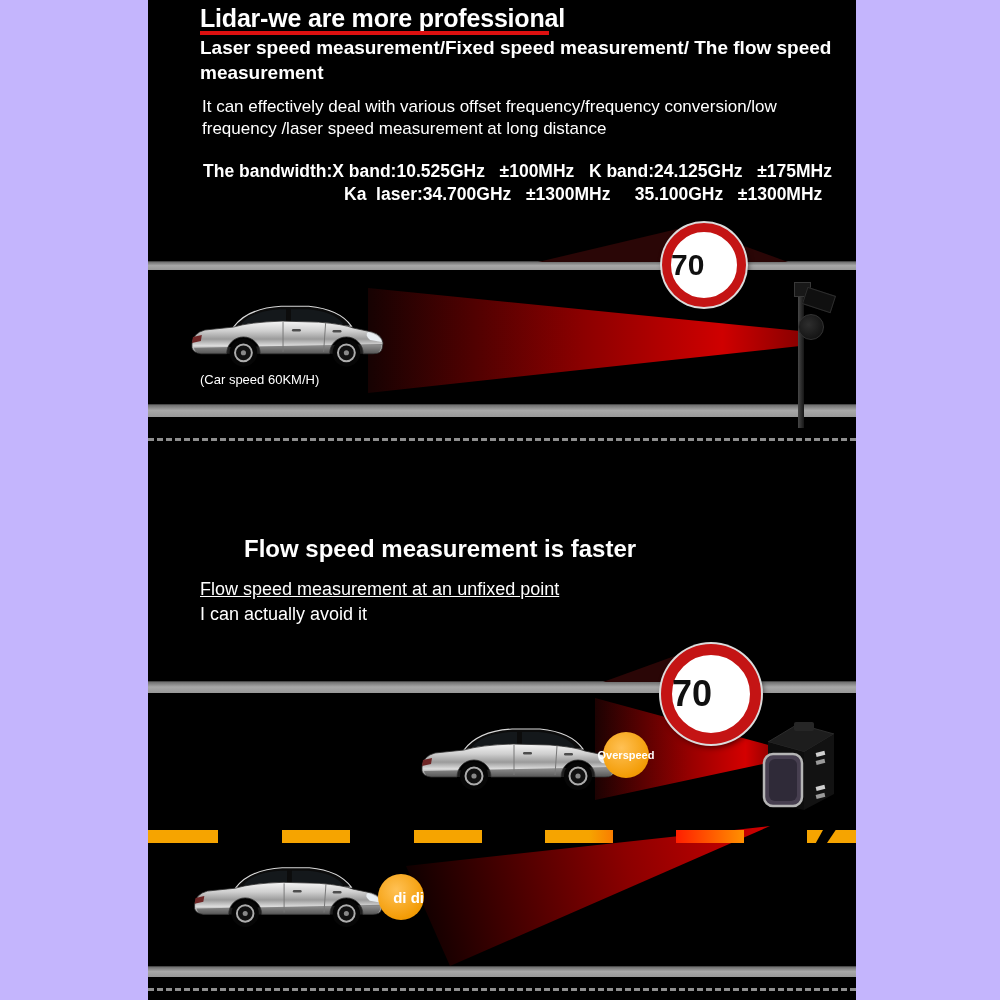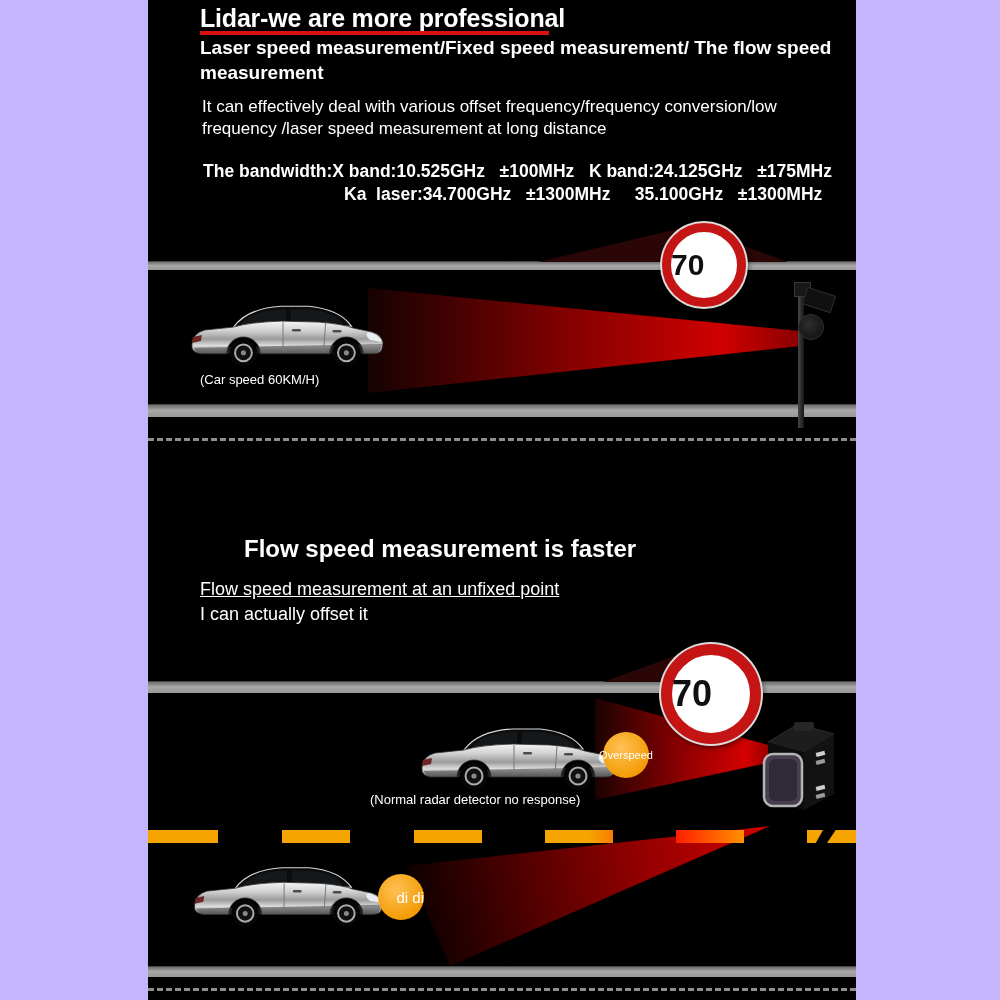--- a/index.html
+++ b/index.html
@@ -35,21 +35,21 @@
 
   .fx{position:absolute;left:0;z-index:2;}
 
   .sign{position:absolute;border-radius:50%;background:#fff;display:flex;align-items:center;justify-content:flex-start;
         color:#101010;font-weight:800;z-index:7;
         box-shadow:0 0 0 2px #dcdcdc,2px 3px 6px rgba(0,0,0,.65);}
   .sign1{left:514px;top:223px;width:66px;height:66px;border:9px solid #c41414;font-size:30px;}
   .sign2{left:513px;top:644px;width:78px;height:78px;border:11px solid #c41414;font-size:36px;}
 
   .badge{position:absolute;border-radius:50%;display:flex;align-items:center;justify-content:center;
-         color:#fff;font-weight:normal;z-index:6;
+         color:#fff;font-weight:bold;z-index:6;
          background:radial-gradient(circle at 40% 35%,#ffc155,#f39c06 70%,#db8a00);}
   .badge-overspeed{left:455px;top:732px;width:46px;height:46px;font-size:11px;}
   .badge-didi{left:230px;top:874px;width:46px;height:46px;font-size:15px;justify-content:flex-end;}
 
   .car{position:absolute;z-index:5;}
   .car1{left:40px;top:296px;width:198px;height:74px;}
   .car2{left:270px;top:719px;width:200px;height:74px;}
   .car3{left:42px;top:858px;width:196px;height:72px;}
 
   .pole-wrap{position:absolute;left:644px;top:282px;width:52px;height:146px;z-index:4;}
@@ -144,21 +144,21 @@
       <svg width="198" height="74" viewBox="0 0 200 74">
         <use href="#car-shape"></use>
       </svg>
     </div>
     <div class="txt car-label lbl1">(Car speed 60KM/H)</div>
 
     <div class="dotted div1"></div>
 
     <div class="txt h2">Flow speed measurement is faster</div>
     <div class="txt s2l1">Flow speed measurement at an unfixed point</div>
-    <div class="txt s2l2">I can actually offset it</div>
+    <div class="txt s2l2">I can actually avoid it</div>
 
     <div class="road-bar bar2t"></div>
     <div class="road-bar bar2b"></div>
 
     <svg class="fx" style="top:630px" width="708" height="370" viewBox="0 0 708 370">
       <defs>
         <linearGradient id="bgA" gradientUnits="userSpaceOnUse" x1="447" y1="0" x2="624" y2="0">
           <stop offset="0" stop-color="#1c0202"></stop>
           <stop offset="0.55" stop-color="#9a0000"></stop>
           <stop offset="0.85" stop-color="#d40000"></stop>
@@ -195,21 +195,20 @@
     </div>
 
     <div class="car car2">
       <svg width="200" height="74" viewBox="0 0 200 74">
         <use href="#car-shape"></use>
       </svg>
     </div>
     <div class="badge badge-overspeed">
       <span>Overspeed</span>
     </div>
-    <div class="txt car-label lbl2">(Normal radar detector no response)</div>
 
     <div class="lane-dashes">
       <div class="dash" style="left:0;width:70px"></div>
       <div class="dash" style="left:134px;width:68px"></div>
       <div class="dash" style="left:266px;width:68px"></div>
       <div class="dash dash-tint" style="left:397px;width:68px"></div>
       <div class="dash dash-red" style="left:528px;width:68px"></div>
       <div class="dash dash-cutL" style="left:659px;width:16px"></div>
       <div class="dash dash-cutR" style="left:679px;width:29px"></div>
     </div>

